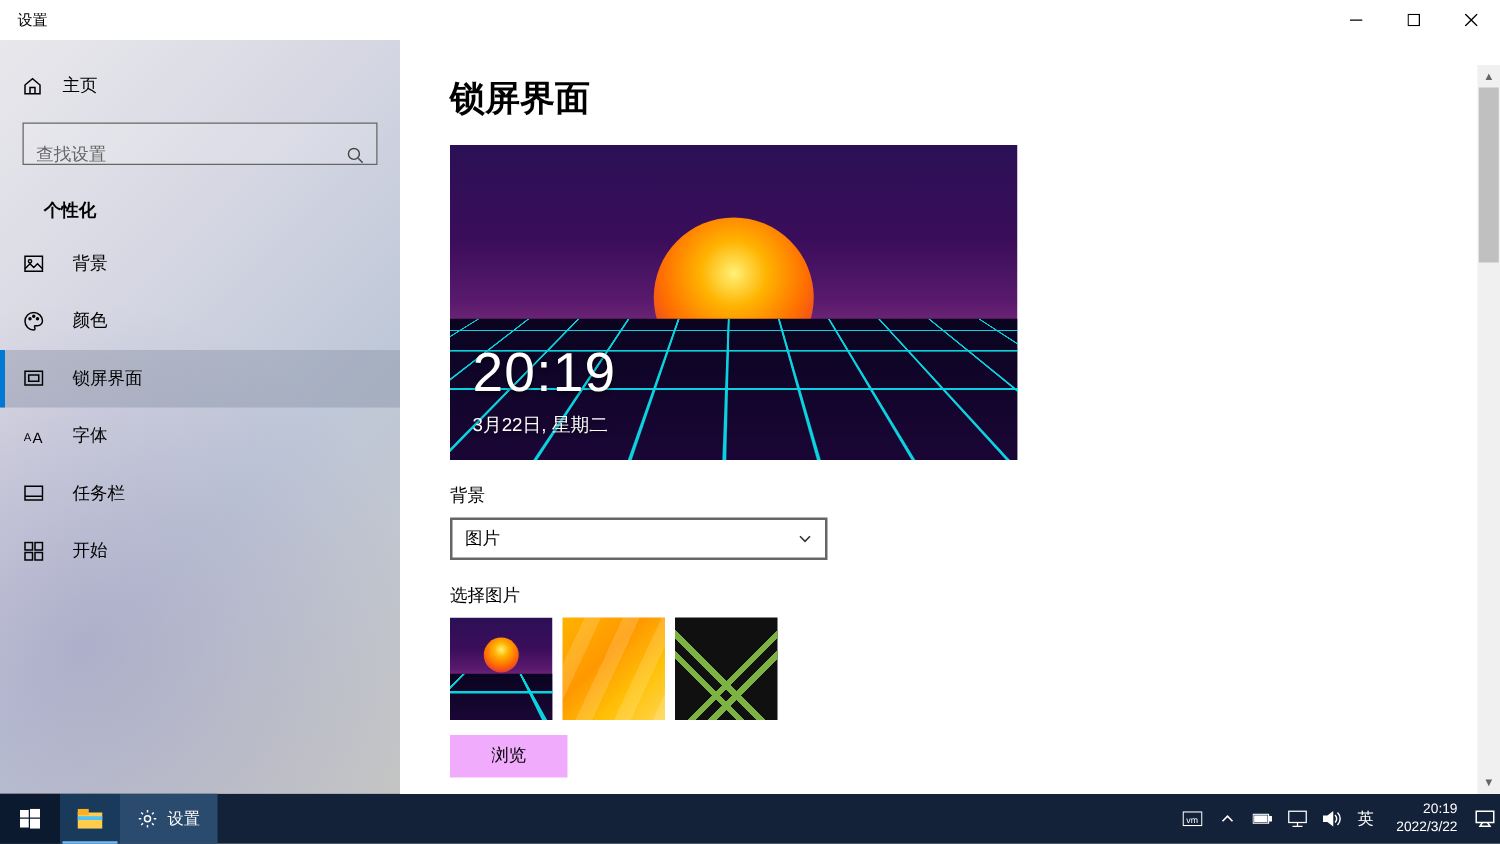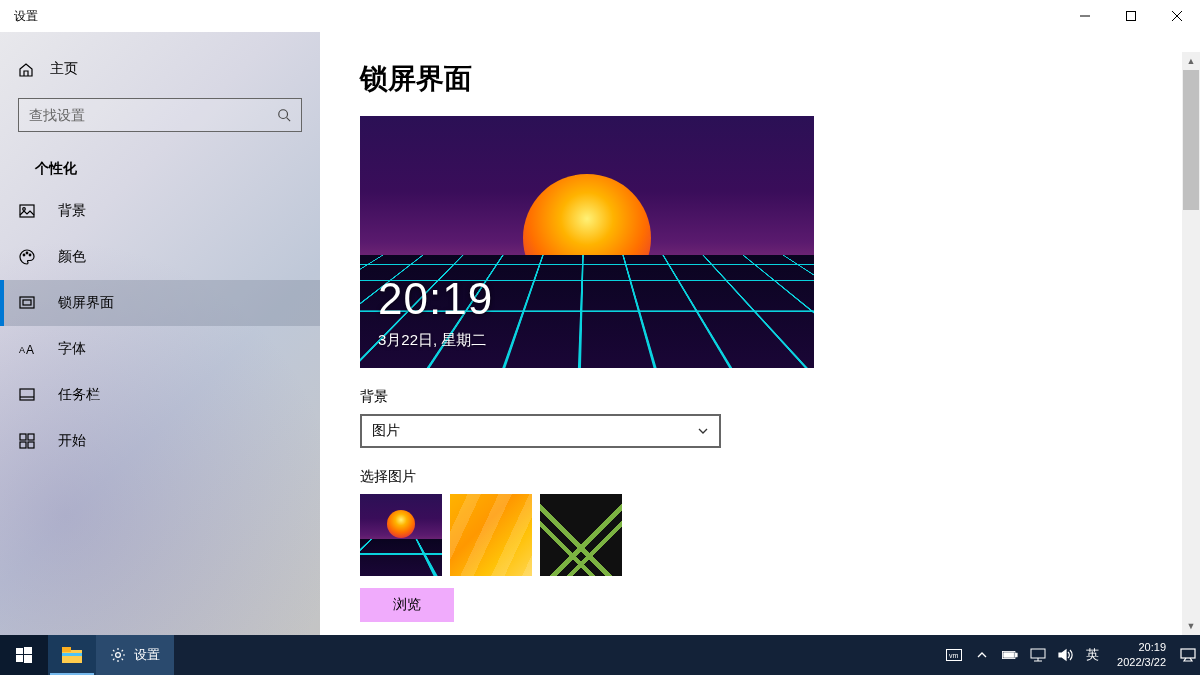--- a/index.html
+++ b/index.html
@@ -5,22 +5,22 @@
 * { margin: 0; padding: 0; box-sizing: border-box; font-family: "Microsoft YaHei", "Segoe UI", sans-serif; }
 html, body { width: 1200px; height: 675px; overflow: hidden; }
 .window { width: 1200px; height: 635px; background: #fff; position: relative; display: flex; flex-direction: column; }
 .titlebar { height: 32px; display: flex; align-items: center; padding-left: 14px; font-size: 12px; color: #000; background: rgba(255,255,255,0.7); }
 .titlebar .spacer { flex: 1; }
 .winbtn { width: 46px; height: 32px; display: flex; align-items: center; justify-content: center; font-size: 10px; color: #000; }
 .winbtn svg { width: 10px; height: 10px; }
 .body { flex: 1; display: flex; overflow: hidden; }
 .sidebar { width: 320px; background: linear-gradient(135deg, #e8e8ec 0%, #d8d8e4 30%, #bfc8d8 60%, #c4c4c4 100%); padding-top: 18px; position: relative; }
 .sidebar::before { content: ""; position: absolute; inset: 0; background: radial-gradient(circle at 20% 80%, rgba(120,100,160,0.25), transparent 50%); pointer-events:none; }
-.home { display: flex; align-items: flex-end; gap: 16px; padding: 10px 18px; font-size: 14px; cursor: default; position:relative; }
-.search-wrap { margin: 10px 18px 4px; border: 1px solid #666; height: 34px; display: flex; align-items: center; padding: 0 10px; background: rgba(255,255,255,0.15); position:relative;gap:24px; }
+.home { display: flex; align-items: center; gap: 16px; padding: 10px 18px; font-size: 14px; cursor: default; position:relative; }
+.search-wrap { margin: 10px 18px 4px; border: 1px solid #666; height: 34px; display: flex; align-items: flex-end; padding: 0 10px; background: rgba(255,255,255,0.15); position:relative;gap:24px; }
 .search-wrap input { flex: 1; border: none; background: transparent; outline: none; font-size: 14px; color: #666; }
 .search-wrap input::placeholder { color: #666; }
 .search-wrap .sicon { color: #444; }
 .section-label { padding: 24px 35px 10px; font-size: 14px; font-weight: 600; position:relative; }
 .nav-item { display: flex; align-items: center; gap: 22px; padding: 14px 18px; font-size: 14px; cursor: default; position:relative; }
 .nav-item.active { background: rgba(130,140,160,0.4); }
 .nav-item.active::before { content: ""; position: absolute; left: 0; top: 0; bottom: 0; width: 4px; background: #0078d4; }
 .nav-item .nicon { width: 18px; height: 18px; display:flex; align-items:center; justify-content:center; }
 .content { flex: 1; padding: 28px 40px 20px 40px; overflow-y: auto; position: relative; background:#fff; }
 .page-title { font-size: 28px; font-weight: 600; margin-bottom: 18px; }
@@ -33,21 +33,21 @@
 .synth-grid::before { content:""; position:absolute; inset:0;
   background-image:
     repeating-linear-gradient(to right, transparent 0 24px, #08f7fe 24px 25px),
     linear-gradient(to bottom, transparent 0 12px, #08f7fe 12px 13px, transparent 13px 30px, #08f7fe 30px 31px, transparent 31px 55px, #08f7fe 55px 56px, transparent 56px 90px, #08f7fe 90px 91px, transparent 91px);
   transform: perspective(260px) rotateX(64deg) scale(1.6); transform-origin: top center; opacity:0.85; }
 .synth-mtn { position:absolute; left:0; right:0; top:55%; height:20px; }
 .synth-mtn svg { width:100%; height:100%; }
 .preview-time { position:absolute; left:18px; bottom:44px; color:#fff; font-size:44px; font-weight:300; letter-spacing:1px; text-shadow:0 1px 4px rgba(0,0,0,0.6); }
 .preview-date { position:absolute; left:18px; bottom:18px; color:#fff; font-size:15px; text-shadow:0 1px 3px rgba(0,0,0,0.6); }
 .field-label { font-size:14px; margin-top:20px; margin-bottom:8px; }
-.dropdown { width:361px; height:34px; border:2px solid #666; display:flex; align-items:center; padding:0 10px; justify-content:space-between; font-size:14px; cursor:default; }
+.dropdown { width:302px; height:34px; border:2px solid #666; display:flex; align-items:center; padding:0 10px; justify-content:space-between; font-size:14px; cursor:default; }
 .chev { font-size:12px; }
 .thumbs { display:flex; gap:8px; margin-top:8px; }
 .thumb { width:82px; height:82px; position:relative; overflow:hidden; cursor:default; }
 .thumb1 .synth-sky{inset:0;} .thumb1 .synth-sun{width:28px;height:28px;top:16px;} .thumb1 .synth-grid{height:45%;} .thumb1 .synth-grid::before{transform:perspective(60px) rotateX(64deg) scale(1.8);}
 .thumb2 { background: linear-gradient(135deg,#ffb300 0%, #ff9800 40%, #ffc107 70%, #ffd54f 100%); }
 .thumb2::after{content:"";position:absolute;inset:0;background:repeating-linear-gradient(115deg,transparent 0 16px, rgba(255,255,255,0.15) 16px 28px);}
 .thumb3 { background:#101010; }
 .thumb3::before{content:"";position:absolute;inset:0;background:
   linear-gradient(45deg, transparent 30%, #7cb342 30% 34%, transparent 34% 40%, #7cb342 40% 44%, transparent 44%),
   linear-gradient(-45deg, transparent 30%, #7cb342 30% 34%, transparent 34% 40%, #7cb342 40% 44%, transparent 44%);}

